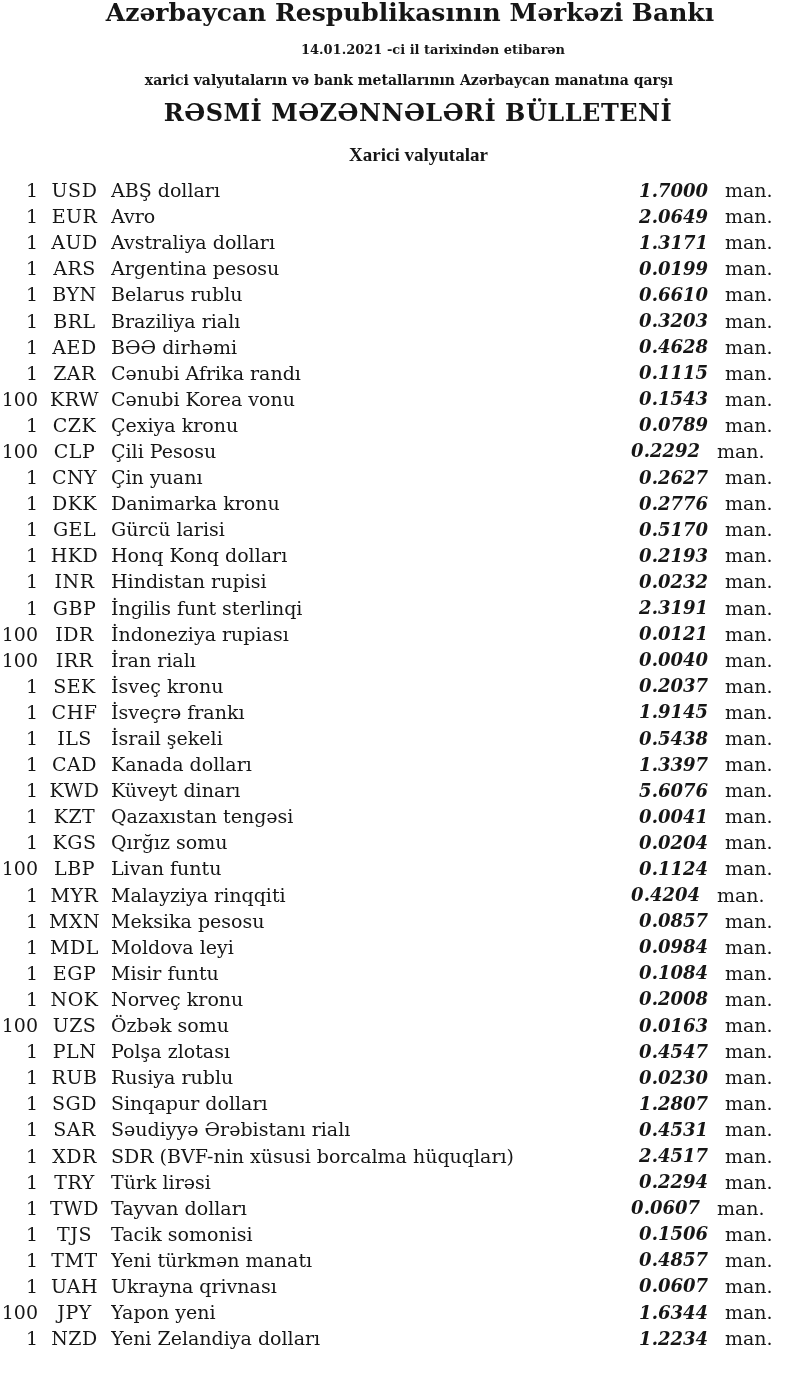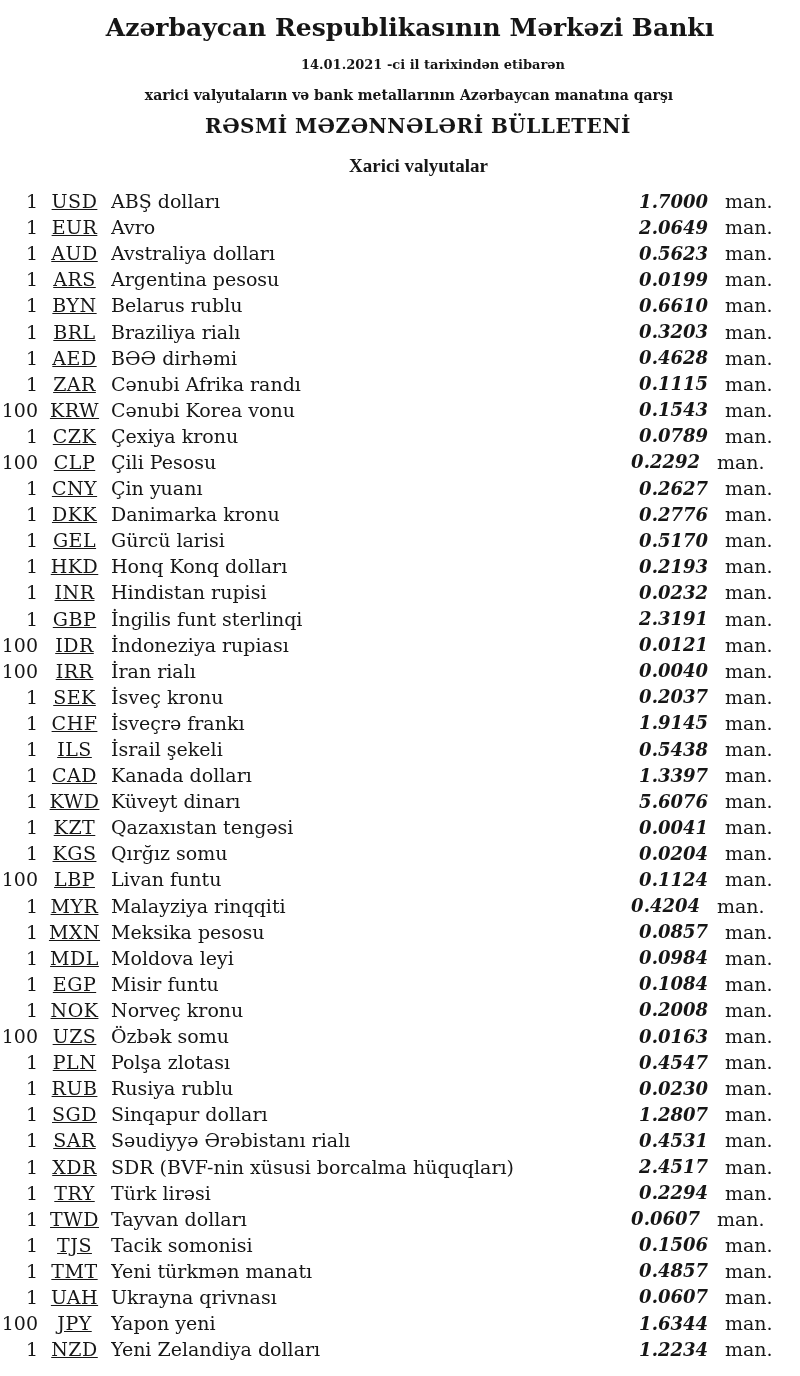--- a/index.html
+++ b/index.html
@@ -11,45 +11,45 @@
     width: 800px;
     height: 1376px;
     overflow: hidden;
     color: #161616;
     font-family: "DejaVu Serif", "Liberation Serif", serif;
   }
   .page { width: 800px; height: 1376px; }
 
   
   .hline { text-align: center; font-weight: bold; line-height: 1; white-space: nowrap; }
-  .hline.l1 { font-size: 25px; margin-top: 15px; padding-left: 20px; }
+  .hline.l1 { font-size: 25px; padding-left: 20px; }
   .hline.l2 { font-size: 13px; margin-top: 18px; padding-left: 66px; }
   .hline.l3 { font-size: 14px; margin-top: 17px; padding-left: 18px; }
-  .hline.l4 { font-size: 20px; margin-top: 14px; padding-left: 36px; letter-spacing: 0.5px; }
+  .hline.l4 { font-size: 24px; margin-top: 14px; padding-left: 36px; letter-spacing: 0.5px; }
 
   .section-title {
     text-align: center;
     font-weight: bold;
     font-size: 19px;
     line-height: 1;
     margin-top: 20px;
     padding-left: 37px;
     font-family: Liberation Serif, serif;
   }
 
   
   .rates { margin-top: 13px; }
   .row {
     display: flex;
     align-items: center;
     height: 26.1px;
     font-size: 19px;
   }
   .nominal { flex: none; width: 38px;  text-align: right;  }
-  .code    { flex: none; width: 73px;  text-align: center; letter-spacing: 0.5px; text-decoration: underline; }
+  .code    { flex: none; width: 73px;  text-align: center; letter-spacing: 0.5px; }
   .name    { flex: 1 1 auto; text-align: left; white-space: nowrap; overflow: hidden; }
   .rate    {
     flex: none; width: 110px; text-align: right;
     font-weight: bold; font-style: italic; font-size: 18px;
     box-sizing: border-box;
   }
   .unit    { flex: none; width: 92px; box-sizing: border-box; padding-left: 17px; text-align: left; }
 
   
   .row.shift .rate { padding-right: 8px; }
@@ -83,21 +83,21 @@
     <span class="code">EUR</span>
     <span class="name">Avro</span>
     <span class="rate">2.0649</span>
     <span class="unit">man.</span>
   </div>
 
   <div class="row">
     <span class="nominal">1</span>
     <span class="code">AUD</span>
     <span class="name">Avstraliya dolları</span>
-    <span class="rate">0.5623</span>
+    <span class="rate">1.3171</span>
     <span class="unit">man.</span>
   </div>
 
   <div class="row">
     <span class="nominal">1</span>
     <span class="code">ARS</span>
     <span class="name">Argentina pesosu</span>
     <span class="rate">0.0199</span>
     <span class="unit">man.</span>
   </div>

